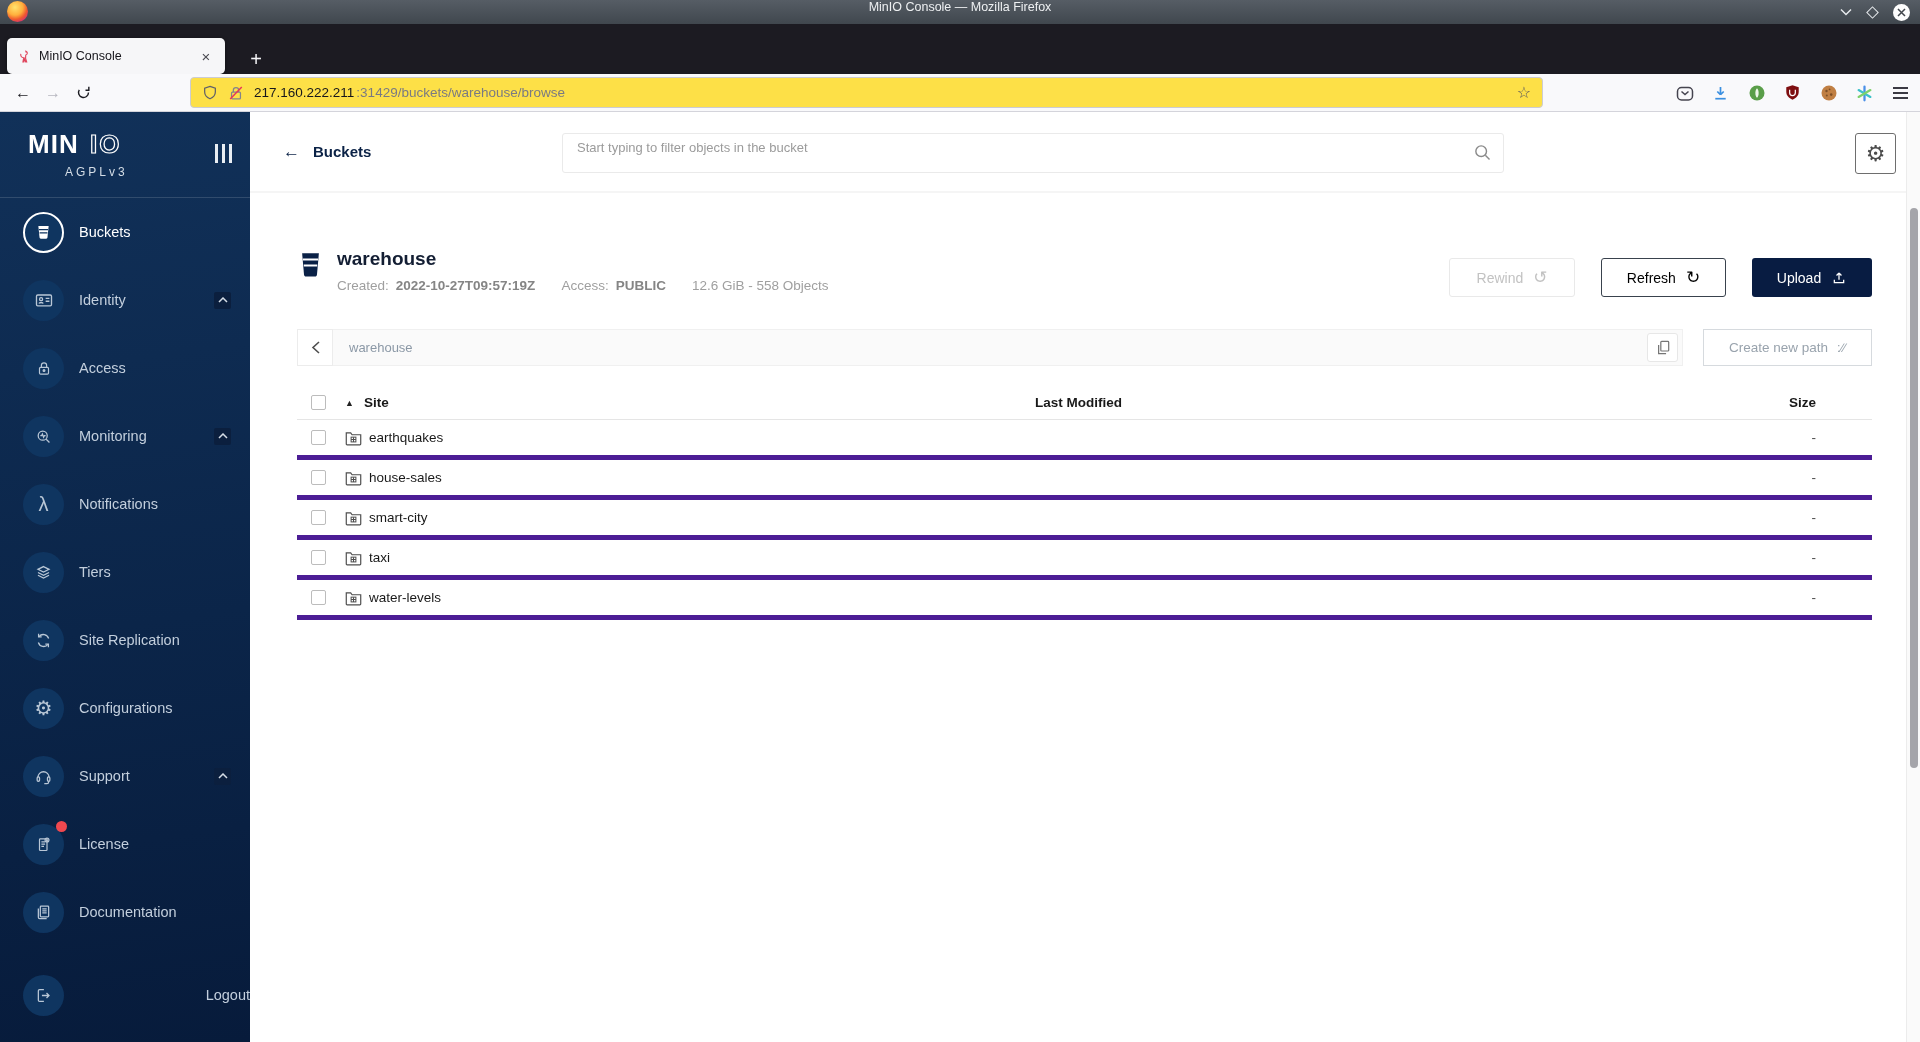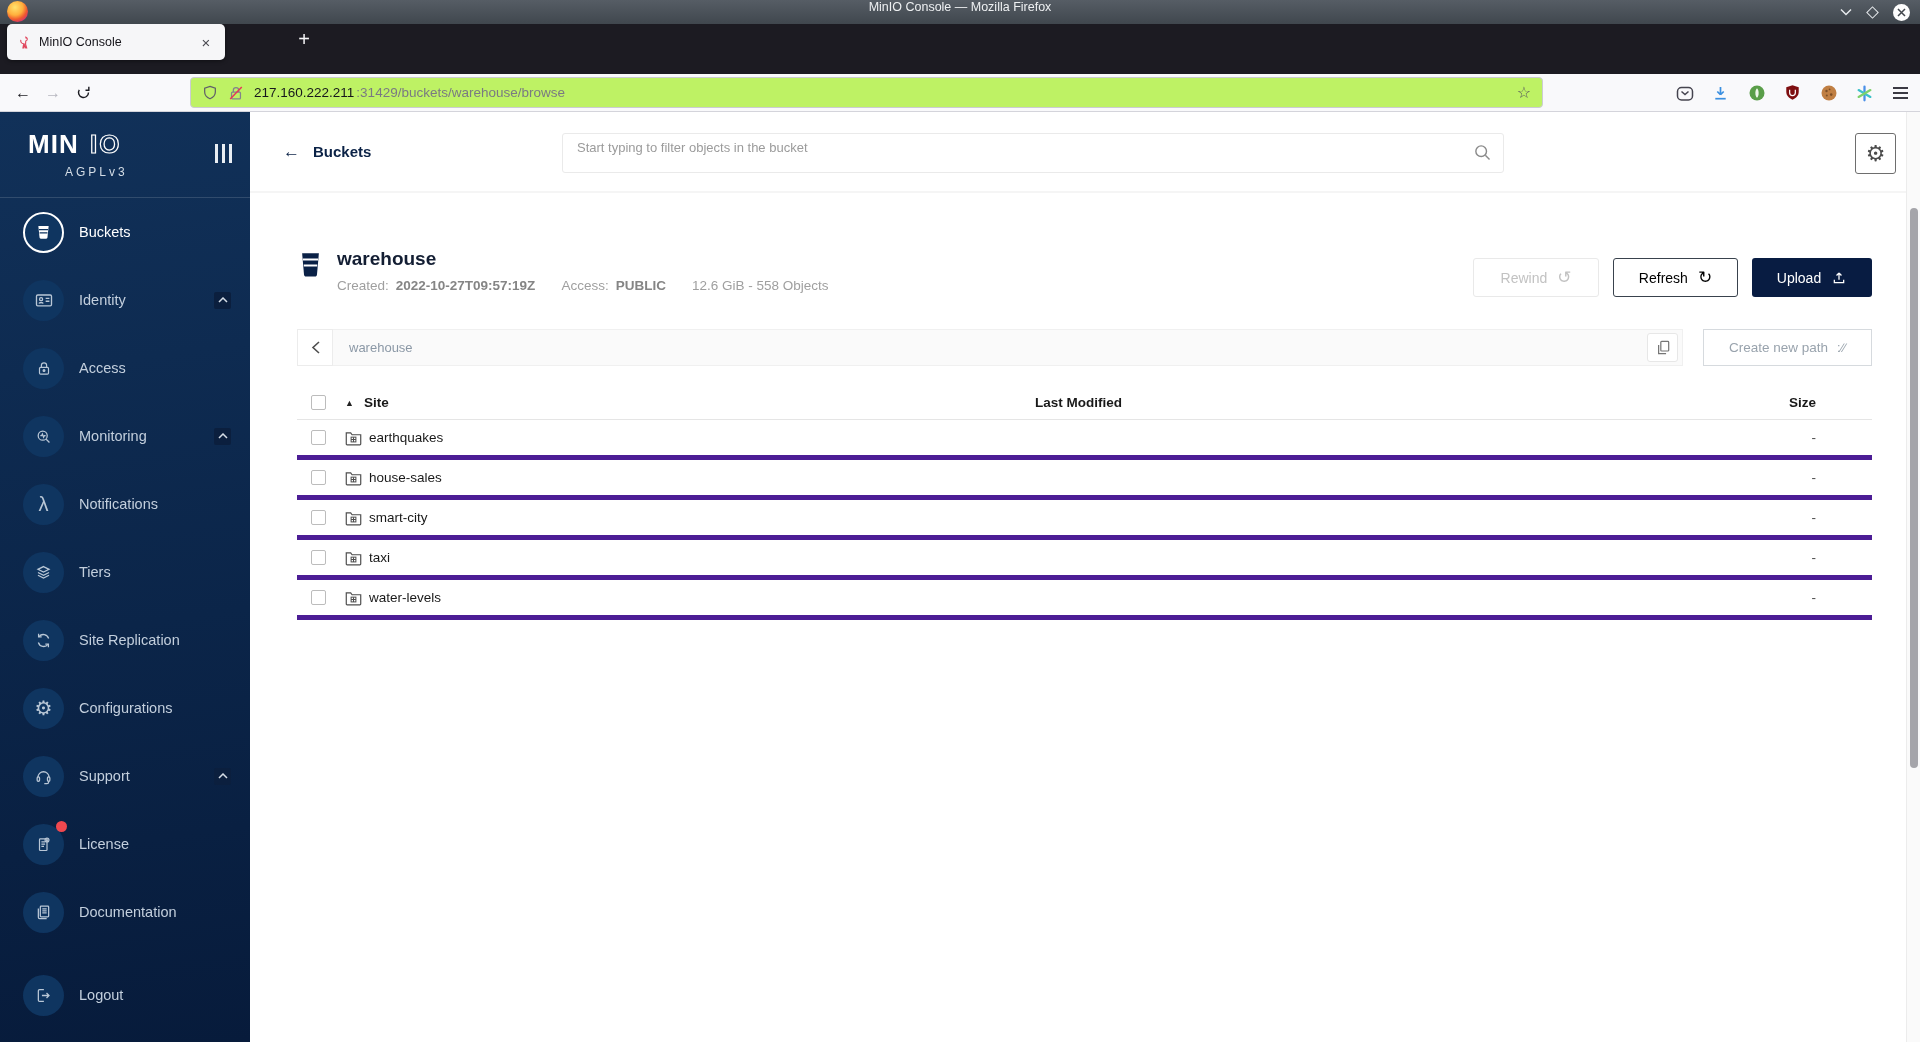--- a/index.html
+++ b/index.html
@@ -10,36 +10,36 @@
   
   .titlebar { height:24px; background:linear-gradient(#565d65,#40474e); position:relative;
     display:flex; align-items:flex-start; justify-content:center; color:#eef0f2; font-size:12.5px; }
   .fx-logo { position:absolute; left:7px; top:1px; width:21px; height:21px; border-radius:50%;
     background:radial-gradient(circle at 38% 30%, #ffe36e 0%, #ffaf3c 40%, #f0582f 62%, #cf2f7b 82%, #7d1e85 100%); }
   .win-controls { position:absolute; right:10px; top:0; height:100%; display:flex; align-items:center; gap:16px; }
   .wc-max { width:9px; height:9px; border:1.5px solid #e7eaed; transform:rotate(45deg); }
   .wc-close { width:17px; height:17px; border-radius:50%; background:#fdfdfd; display:flex; align-items:center; justify-content:center; }
 
   
-  .tabstrip { height:50px; background:#1c1b22; display:flex; align-items:flex-start; padding-left:7px;gap:48px; }
+  .tabstrip { height:50px; background:#1c1b22; display:flex; align-items:flex-end; padding-left:7px; }
   .tab { width:218px; height:36px; background:#f6f6f8; border-radius:5px; display:flex; align-items:center;
     gap:8px; padding:0 9px; font-size:12.5px; color:#15141a; box-shadow:0 1px 4px rgba(0,0,0,.45); }
   .tab-title { white-space:nowrap; overflow:hidden; }
   .tab-close { margin-left:auto; color:#4a4a52; font-size:15px; width:20px; height:20px;
     display:flex; align-items:center; justify-content:center; border-radius:3px; }
   .newtab { color:#f6f6f8; font-size:20px; margin-left:16px; width:30px; height:30px;
     display:flex; align-items:center; justify-content:center; font-weight:300; }
 
   
   .navbar { height:38px; background:#f9f9fb; border-bottom:1px solid #d4d4db; display:flex;
     align-items:center; padding:0 8px; position:relative; }
   .nav-btn { width:30px; height:30px; display:flex; align-items:center; justify-content:center;
     font-size:16px; color:#1b1b21; }
   .nav-btn.disabled { color:#b6b6bf; }
-  .urlbar { position:absolute; left:190px; top:3px; width:1353px; height:31px; background:#bef264;
+  .urlbar { position:absolute; left:190px; top:3px; width:1353px; height:31px; background:#fde047;
     border:1px solid #ccccd3; border-radius:4px; display:flex; align-items:center; padding:0 11px; gap:10px; font-size:13.5px; }
   .url-host { color:#17171c; }
   .url-rest { color:#7a7a82; margin-left:-8px; }
   .url-star { margin-left:auto; font-size:16px; color:#54545e; }
   .ext-icons { position:absolute; right:6px; top:0; height:38px; display:flex; align-items:center; gap:9px; }
   .ext { width:27px; height:27px; display:flex; align-items:center; justify-content:center; }
   .hamburger { display:flex; flex-direction:column; gap:3.5px; }
   .hamburger i { width:15px; height:1.8px; background:#3b3a43; }
 
   
@@ -53,21 +53,21 @@
   .collapse { position:absolute; right:18px; top:32px; display:flex; gap:3.5px; }
   .collapse i { width:3.5px; height:19px; background:#e9eef3; }
   .mitem { height:68px; display:flex; align-items:center; padding-left:23px; font-size:14.5px; color:#c3cfdd; }
   .micon { width:41px; height:41px; border-radius:50%; background:#0f3560; display:flex; align-items:center;
     justify-content:center; margin-right:15px; position:relative; color:#b9c7d6; flex-shrink:0; }
   .mitem.active { color:#fff; }
   .mitem.active .micon { border:2px solid #fff; color:#fff; }
   .caret { margin-left:auto; margin-right:19px; width:17px; height:17px; background:#0b1f3e; border-radius:2px;
     display:flex; align-items:center; justify-content:center; }
   .badge-dot { position:absolute; top:-3px; right:-3px; width:11px; height:11px; border-radius:50%; background:#f0484f; }
-  .mitem.logout { margin-top:15px; }
+  .mitem.logout { margin-top:15px;justify-content:space-between; }
   .lam { font-size:20px; line-height:1; color:inherit; }
   .gearglyph { font-size:20px; line-height:1; }
 
   
   .main { flex:1; position:relative; background:#fff; display:flex; flex-direction:column; }
   .main-header { height:81px; border-bottom:2px solid #f5f5f5; position:relative; display:flex;
     align-items:center; padding-left:33px; flex-shrink:0; }
   .back-link { display:flex; align-items:center; gap:13px; color:#0b2246; font-weight:bold; font-size:15px; }
   .back-arrow { font-size:17px; line-height:1; }
   .search-wrap { position:absolute; left:312px; top:21px; width:942px; height:40px; }
@@ -78,21 +78,21 @@
   .gear-btn { position:absolute; left:1605px; top:21px; width:41px; height:41px; border:1px solid #6e6e6e;
     border-radius:3px; display:flex; align-items:center; justify-content:center; font-size:22px; color:#4c4c4c; background:#fff; }
 
   .content { flex:1; padding:0 48px 0 47px; position:relative; }
   .bucket-head { margin-top:55px; display:flex; align-items:flex-start; }
   .bucket-ico { margin-right:13px; margin-top:2px; }
   .bucket-title { font-size:19px; font-weight:600; color:#131e33; }
   .bucket-meta { margin-top:8px; font-size:13.5px; color:#9f9f9f; display:flex; }
   .bucket-meta .seg { margin-right:26px; }
   .bucket-meta b { color:#858585; margin-left:7px; }
-  .head-actions { margin-left:auto; margin-top:10px; display:flex; gap:14px;justify-content:center; }
+  .head-actions { margin-left:auto; margin-top:10px; display:flex; gap:26px;justify-content:center; }
   .btn { height:39px; border-radius:3px; font-size:14px; display:flex; align-items:center; justify-content:center;
     gap:10px; background:#fff; }
   .btn .gi { font-size:17px; line-height:1; }
   .btn-rewind { width:126px; border:1px solid #e9e9e9; color:#c2c2c2; }
   .btn-refresh { width:125px; border:1px solid #39424d; color:#000000; }
   .btn-upload { width:120px; border:none; background:#081c42; color:#fff; }
 
   .path-row { margin-top:32px; display:flex; height:37px; }
   .path-back { width:36px; border:1px solid #ececec; background:#fff; display:flex; align-items:center; justify-content:center; }
   .path-strip { width:1350px; background:#fafafa; border:1px solid #f0f0f0; border-left:none; display:flex;

